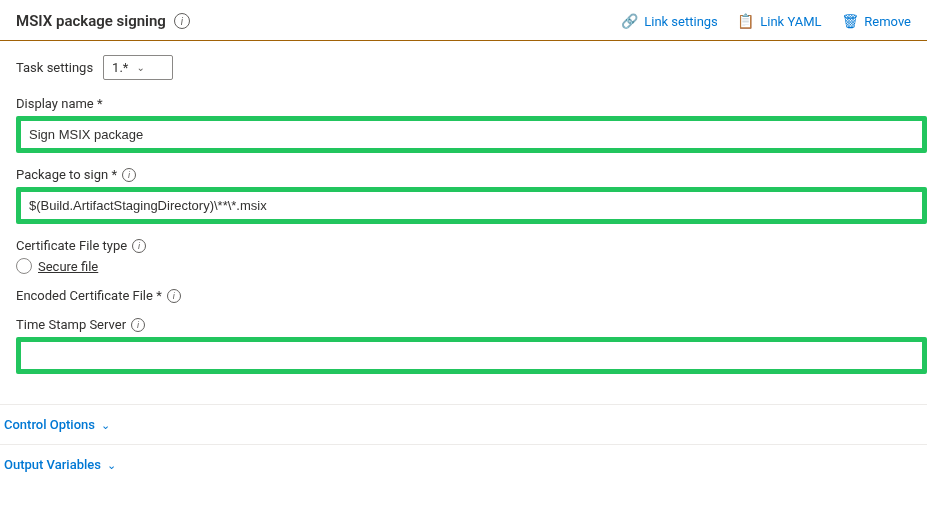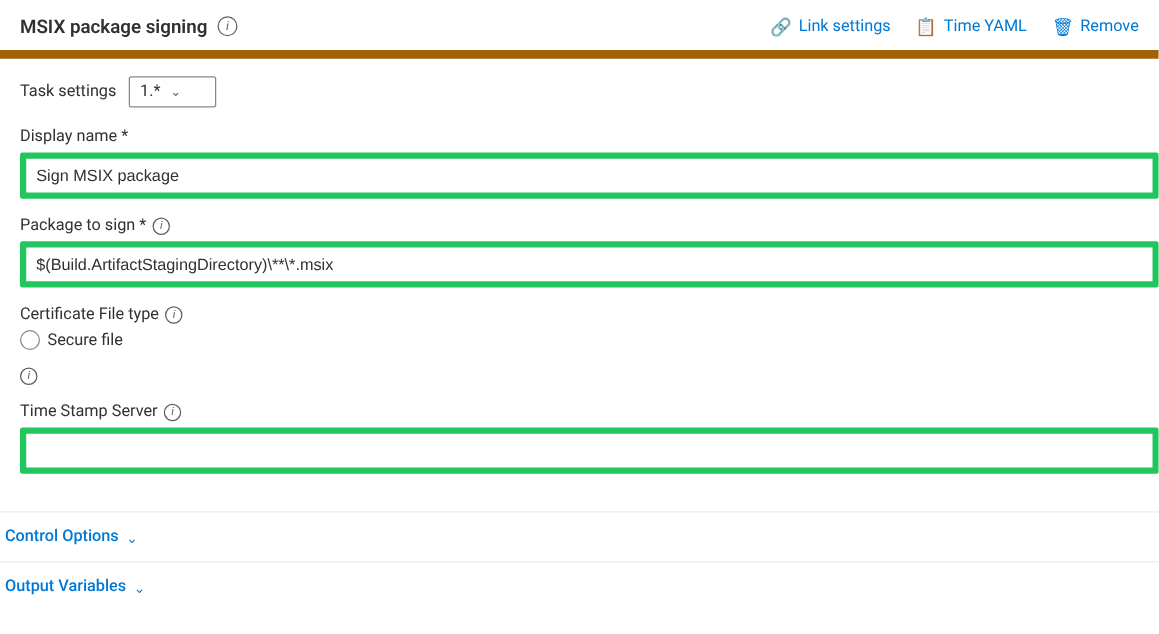--- a/index.html
+++ b/index.html
@@ -15,21 +15,21 @@
       min-height: 507px;
       background: #fff;
       position: relative;
     }
     
     .header {
       display: flex;
       align-items: center;
       justify-content: space-between;
       padding: 12px 16px 10px 16px;
-      border-bottom: 7px solid #a16207;
+      border-bottom: 1px solid #a16207;
     }
     .header-left {
       display: flex;
       align-items: center;
       gap: 8px;
     }
     .header-title {
       font-size: 15px;
       font-weight: 600;
       color: #323130;
@@ -136,20 +136,21 @@
       display: flex;
       align-items: center;
       gap: 20px;
       margin-top: 4px;
     }
     .radio-item {
       display: flex;
       align-items: center;
       gap: 6px;
       cursor: pointer;
+      text-decoration: underline;
     }
     .radio-outer {
       width: 16px;
       height: 16px;
       border-radius: 50%;
       border: 1.5px solid #8a8886;
       display: flex;
       align-items: center;
       justify-content: center;
       flex-shrink: 0;
@@ -196,21 +197,21 @@
       <span class="header-title">MSIX package signing</span>
       <span class="info-icon">i</span>
     </div>
     <div class="header-actions">
       <a class="header-action">
         <span class="action-icon">🔗</span>
         <span>Link settings</span>
       </a>
       <a class="header-action">
         <span class="action-icon">📋</span>
-        <span>Time YAML</span>
+        <span>Link YAML</span>
       </a>
       <a class="header-action">
         <span class="action-icon">🗑</span>
         <span>Remove</span>
       </a>
     </div>
   </div>
 
   <div class="task-version-row">
     <span class="task-version-label">Task settings</span>
@@ -246,20 +247,21 @@
         <div class="radio-item">
           <div class="radio-outer">
           </div>
           <span class="radio-label">Secure file</span>
         </div>
       </div>
     </div>
 
     <div class="form-group">
       <div class="form-label">
+        <span>Encoded Certificate File *</span>
         <span class="info-icon-small">i</span>
       </div>
     </div>
 
     <div class="form-group">
       <div class="form-label">
         <span>Time Stamp Server</span>
         <span class="info-icon-small">i</span>
       </div>
       <input type="text" class="form-input" value="" style="">

